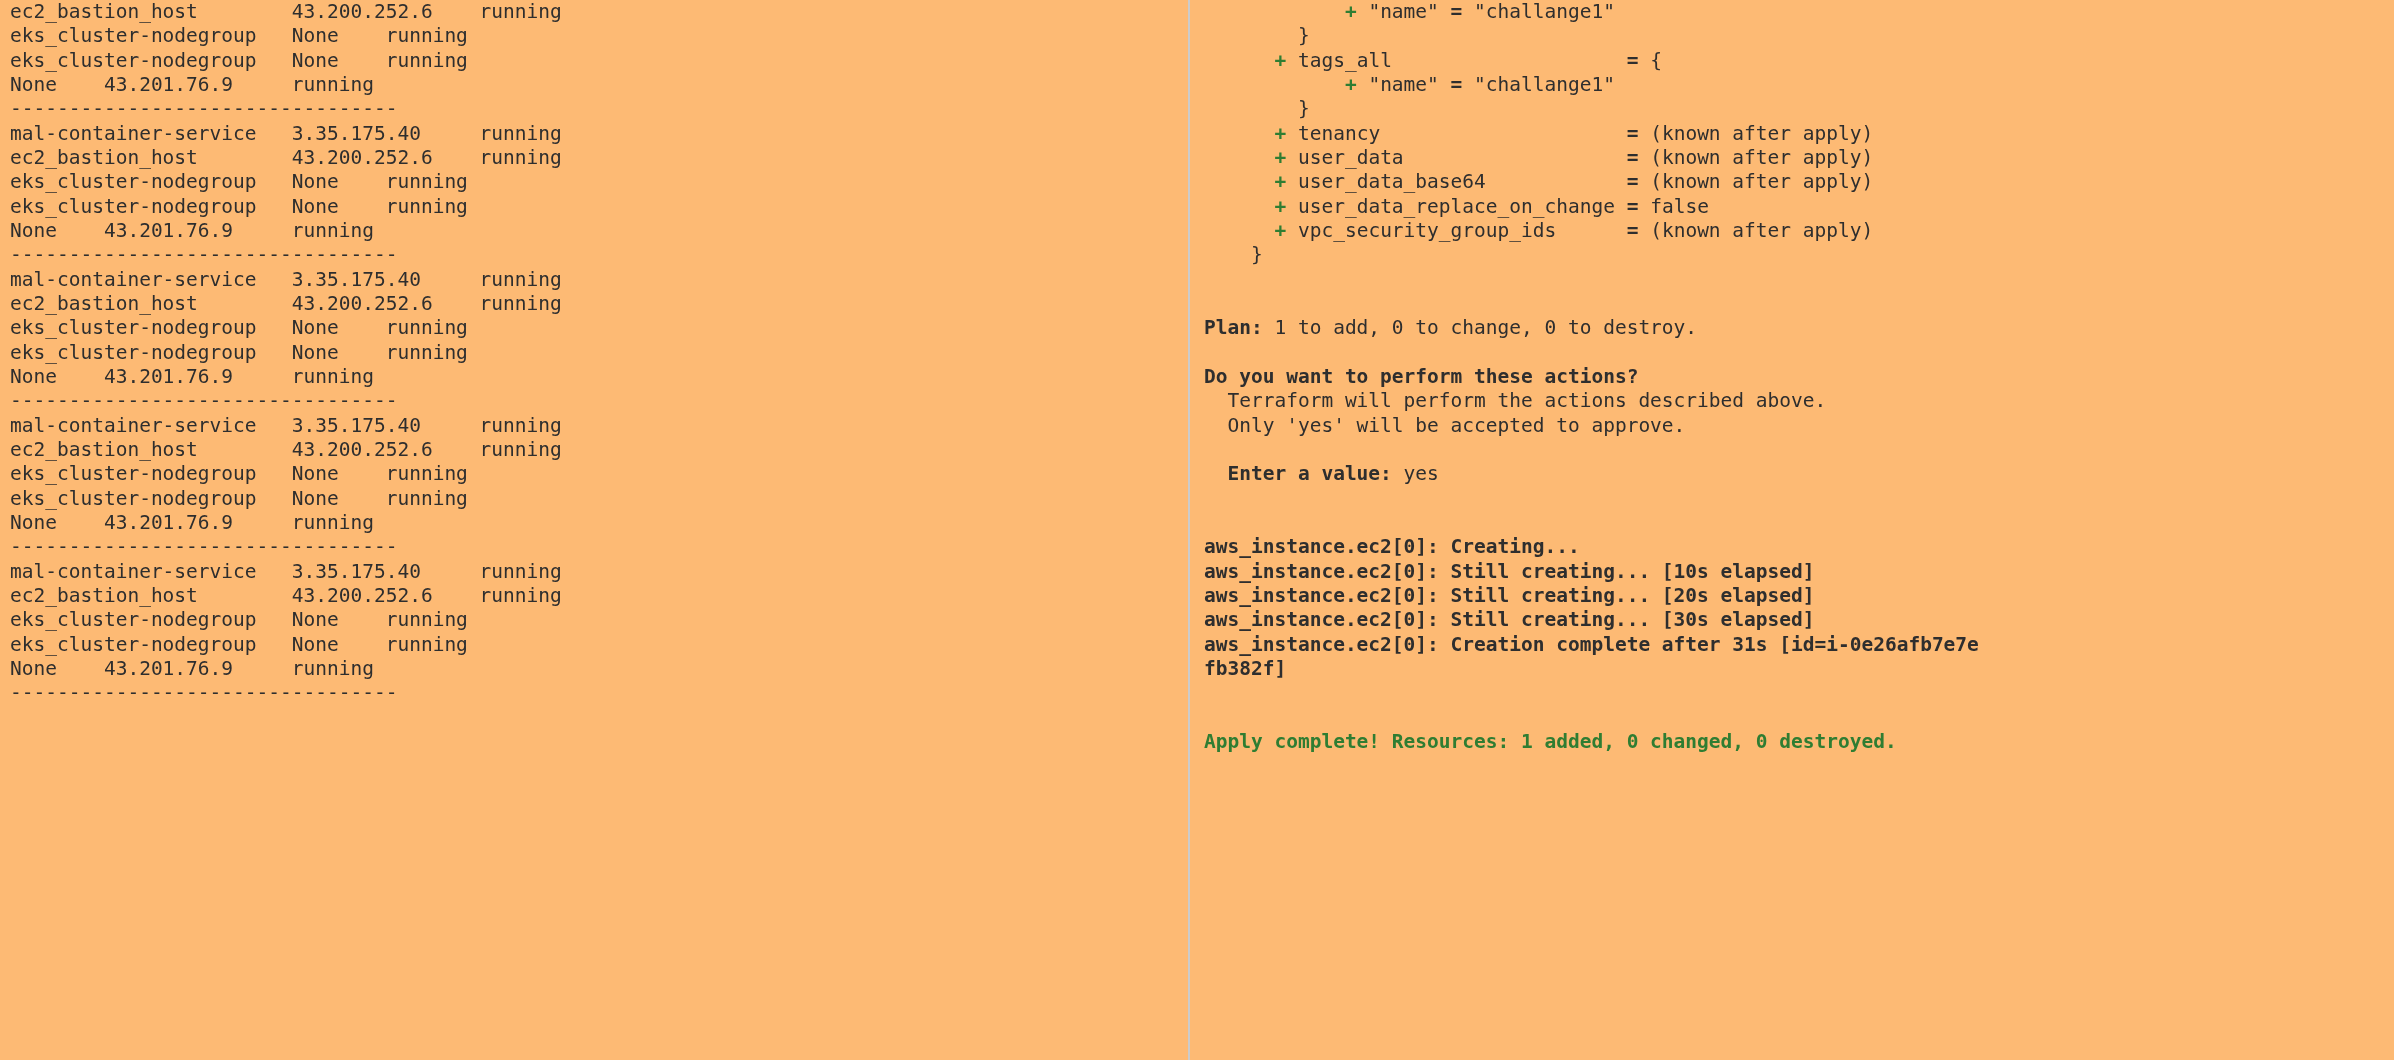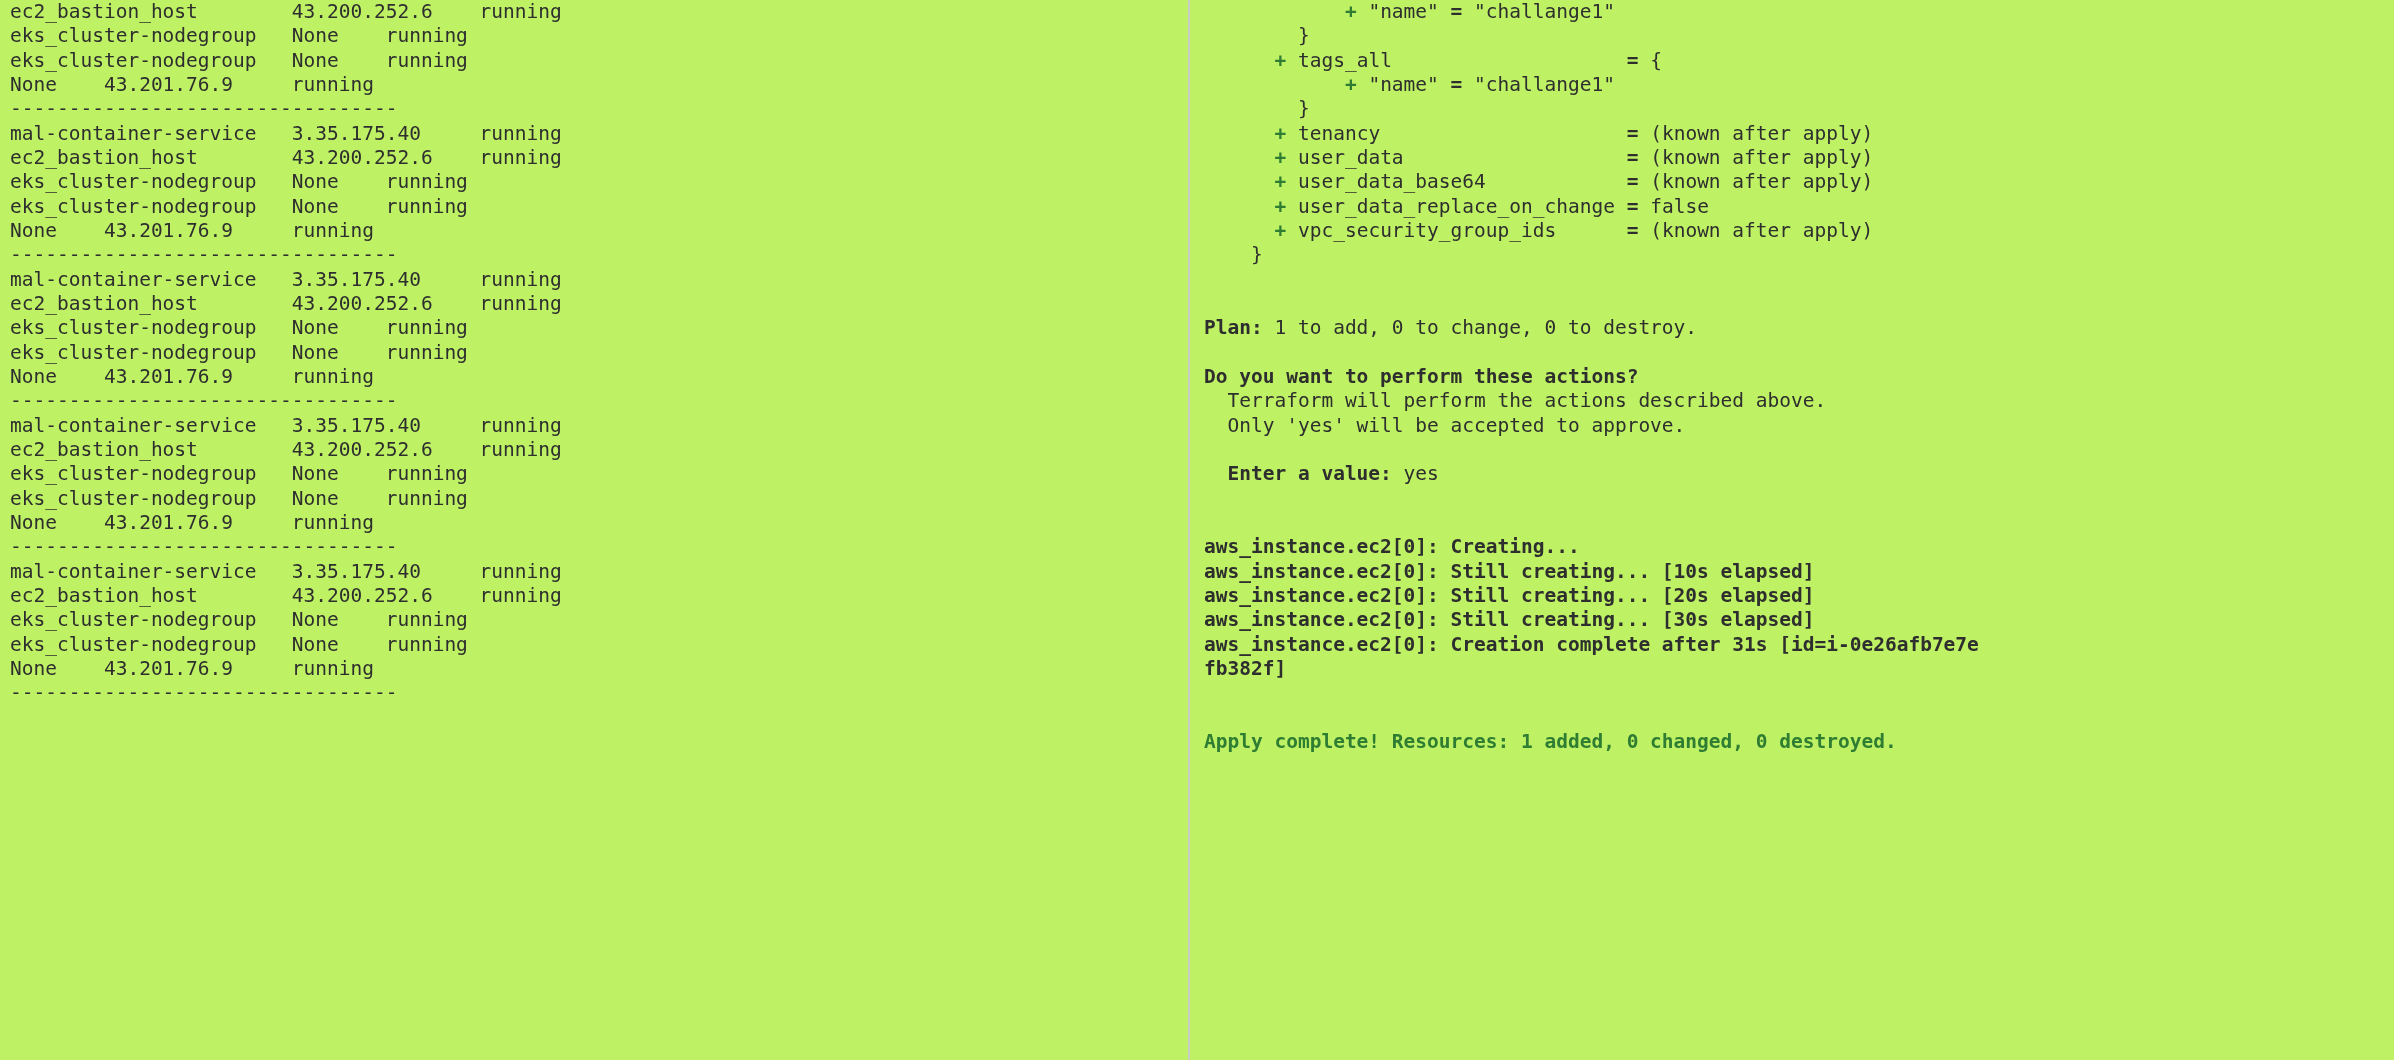--- a/index.html
+++ b/index.html
@@ -19,21 +19,21 @@
     position: relative;
     width: 2394px;
     height: 1060px;
     background: #f4f4f4;
     display: flex;
   }
   .pane {
     position: relative;
     height: 1060px;
     overflow: hidden;
-    background: #bef264;
+    background: #fdba74;
   }
   #pane-left {
     width: 1188px;
   }
   #divider {
     width: 2px;
     height: 1060px;
     background: #cbcbcb;
     flex: 0 0 2px;
   }

